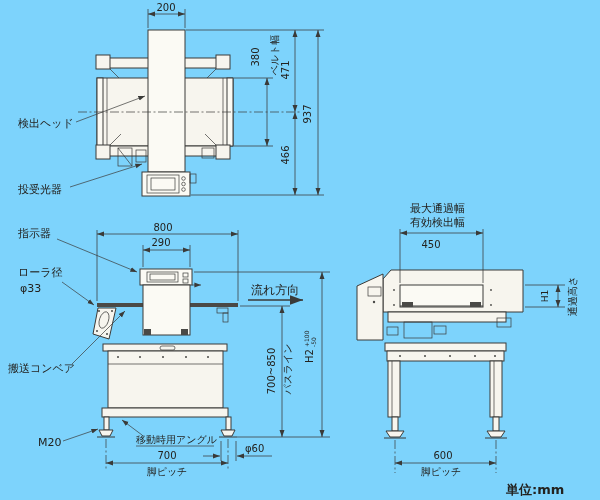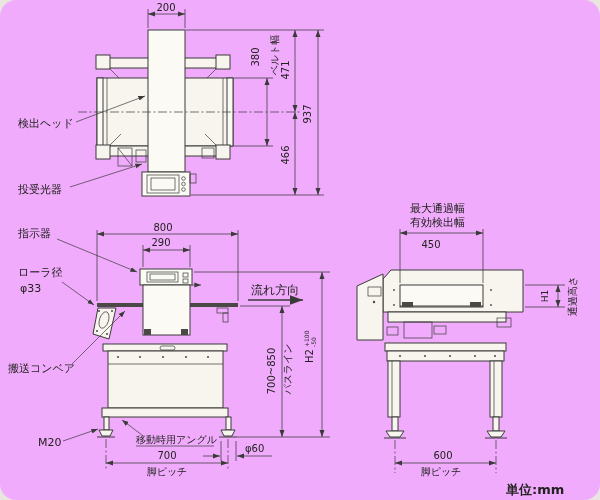--- a/index.html
+++ b/index.html
@@ -1,19 +1,18 @@
 <!DOCTYPE html>
 <html><head>
 <meta charset="utf-8">
 <style>
   html,body{margin:0;padding:0;background:#e8e6df;}
   .paper{
-    position:relative;width:600px;height:500px;background:#f0abfc;overflow:hidden;
+    position:relative;width:600px;height:500px;background:#7dd3fc;overflow:hidden;
     font-family:"DejaVu Sans","Liberation Sans",sans-serif;
-    border-radius:16px;
   }
   svg{position:absolute;left:0;top:0;}
   svg text{fill:#23221f;font-family:"DejaVu Sans","Liberation Sans",sans-serif;}
   .ln{stroke:#3a3a38;stroke-width:1;fill:none;}
   .thin{stroke:#3a3a38;stroke-width:.7;fill:none;}
   .dim{stroke:#3a3a38;stroke-width:.75;fill:none;}
   .body{fill:#f7f5ee;stroke:#3a3a38;stroke-width:1;}
   .lite{fill:#fbfaf4;stroke:#3a3a38;stroke-width:1;}
   .dark{fill:#4a4946;stroke:none;}
   .cdash{stroke:#3a3a38;stroke-width:.7;fill:none;stroke-dasharray:9 2.5 2 2.5;}

